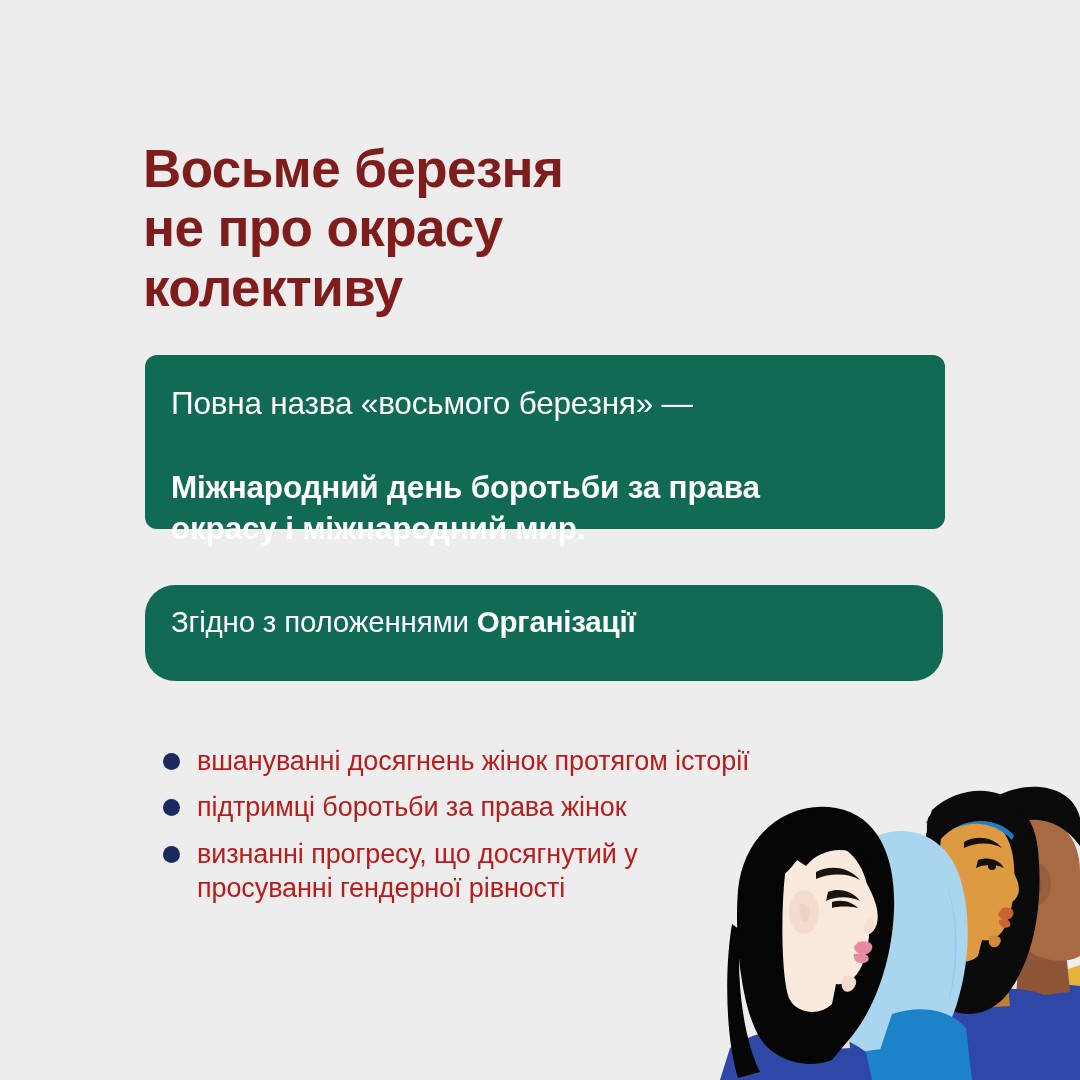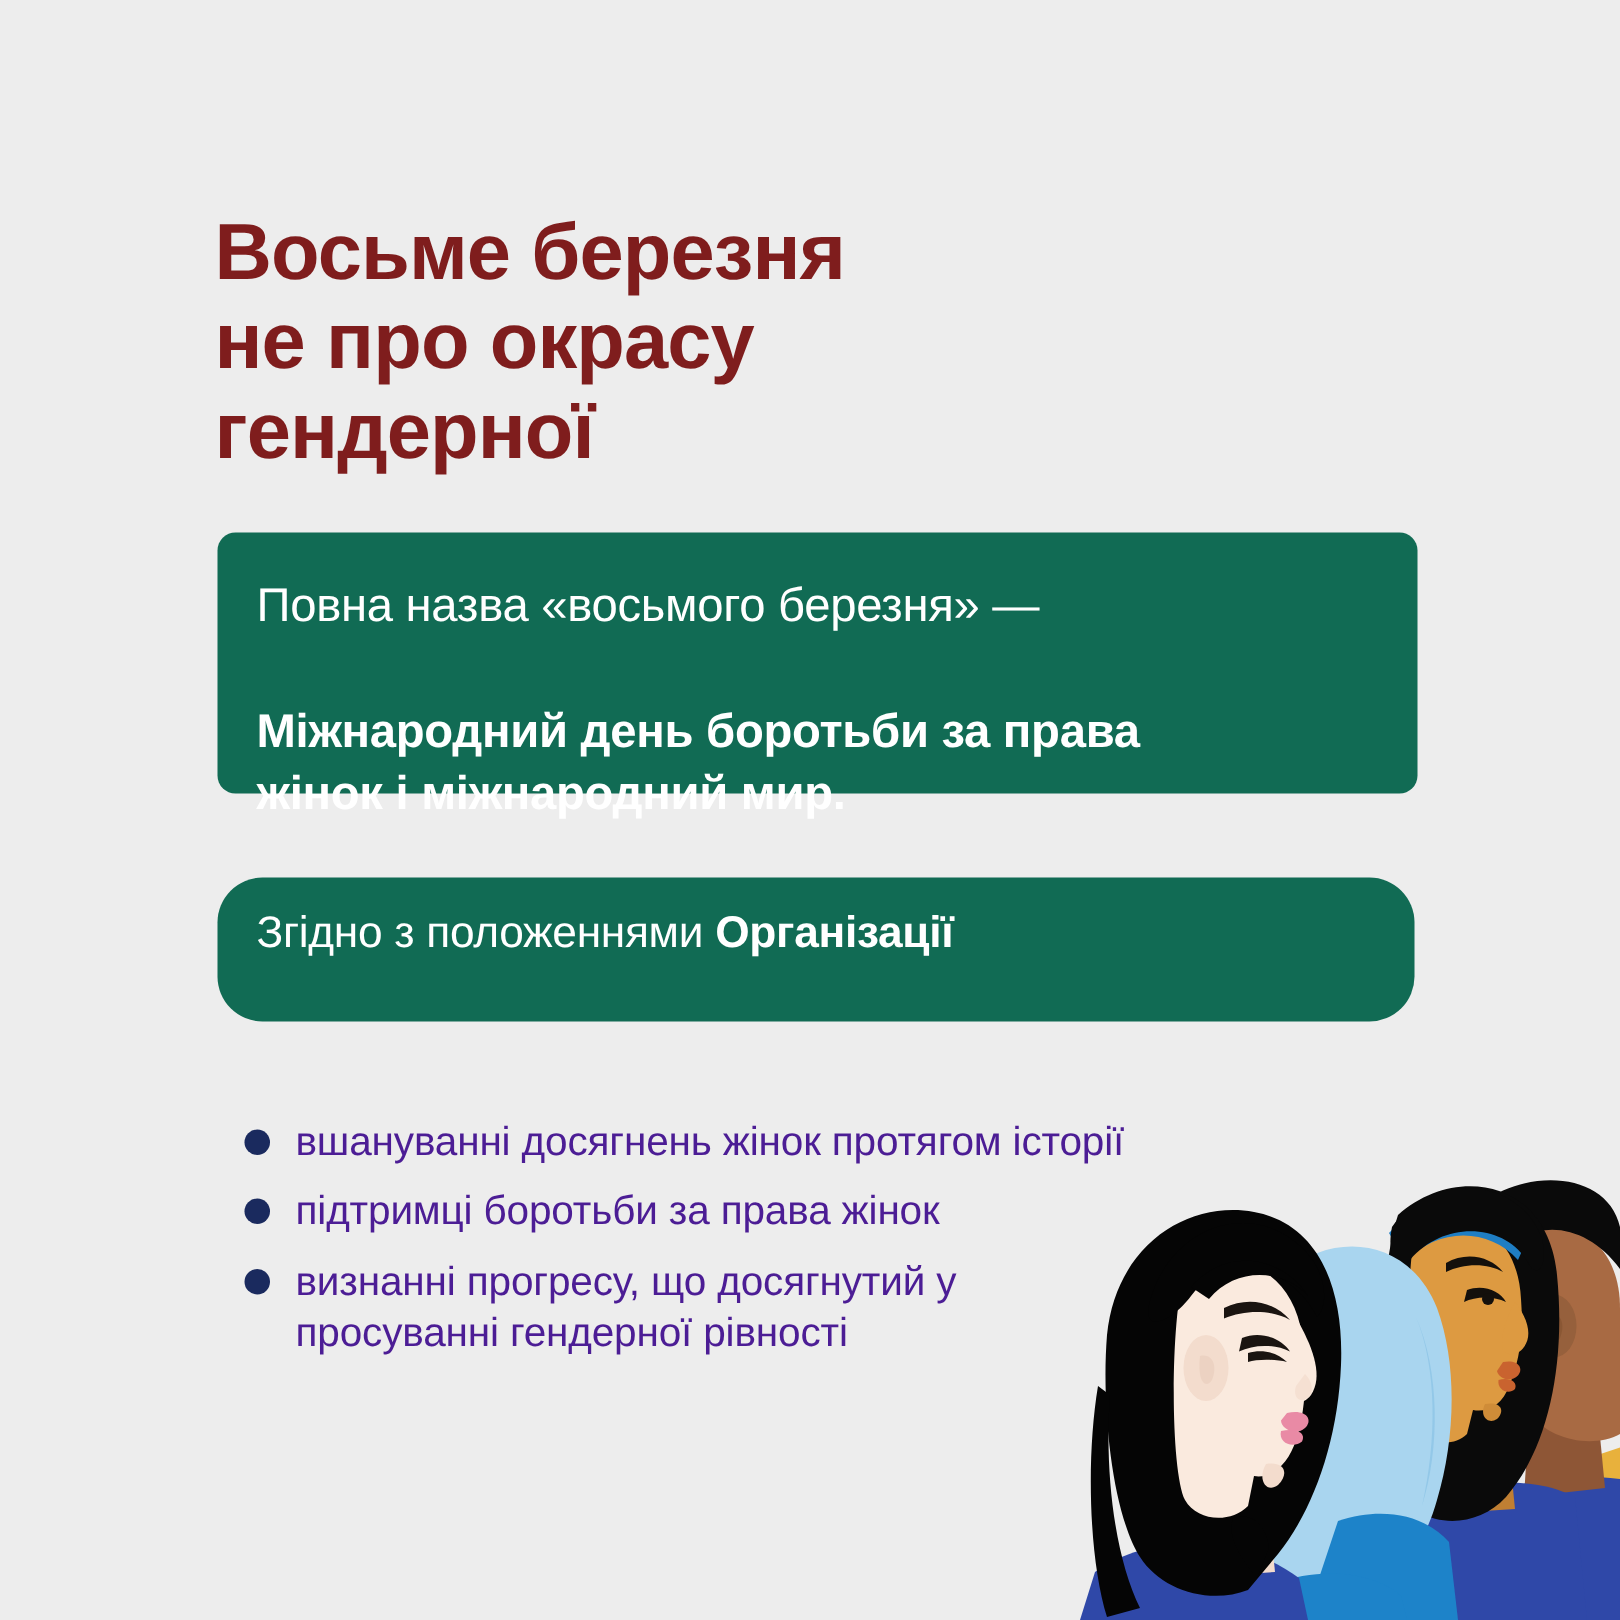--- a/index.html
+++ b/index.html
@@ -85,21 +85,21 @@
   }
   #card-2 .b { font-weight: bold; }
   #card-2 .seg { display: block; }
 
   
   #bullets {
     position: absolute;
     left: 163px;
     top: 744px;
     width: 700px;
-    color: #4c1d95;
+    color: #b91c1c;
   }
   .bullet-row {
     display: flex;
     align-items: flex-start;
     margin-bottom: 12px;
   }
   .bullet-dot {
     flex: 0 0 auto;
     width: 17px;
     height: 17px;
@@ -127,28 +127,28 @@
   #illo svg { display: block; width: 100%; height: 100%; }
 </style>
 </head>
 <body style="background: rgb(237, 237, 237);">
 
 <div id="poster">
 
   <h1 id="title">
     <span class="tline">Восьме березня</span>
     <span class="tline">не про окрасу</span>
-    <span class="tline">гендерної</span>
+    <span class="tline">колективу</span>
   </h1>
 
   <div class="card" id="card-1">
     <div class="card-text">
       <span class="l1">Повна назва «восьмого березня» —</span>
       <span class="l2">Міжнародний день боротьби за права</span>
-      <span class="l3">жінок і міжнародний мир.</span>
+      <span class="l3">окрасу і міжнародний мир.</span>
     </div>
   </div>
 
   <div class="card" id="card-2">
     <div class="card-text">
       <span class="seg"><span>Згідно з положеннями </span><span class="b">Організації</span></span>
     </div>
   </div>
 
   <ul id="bullets" style="list-style:none;">

